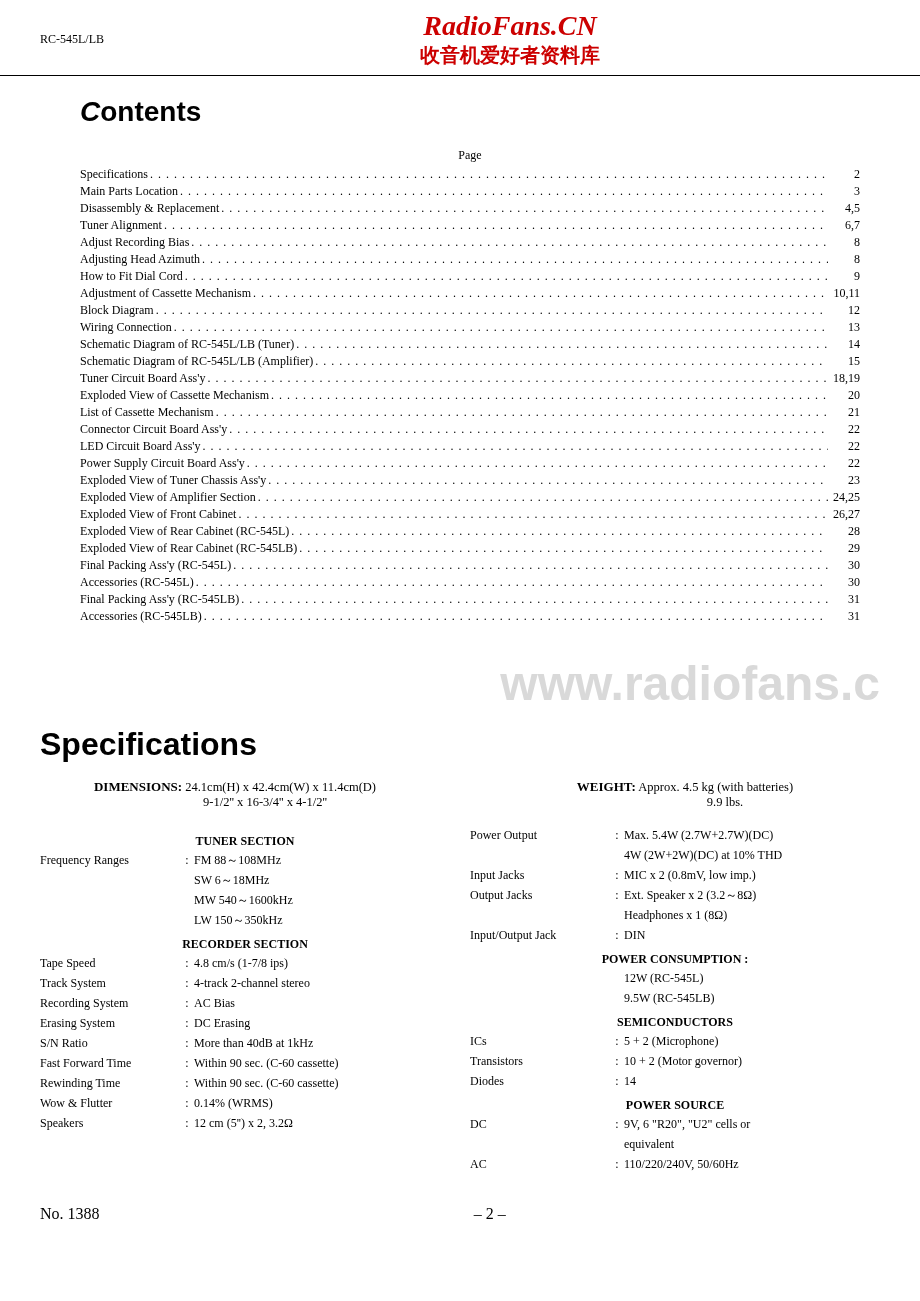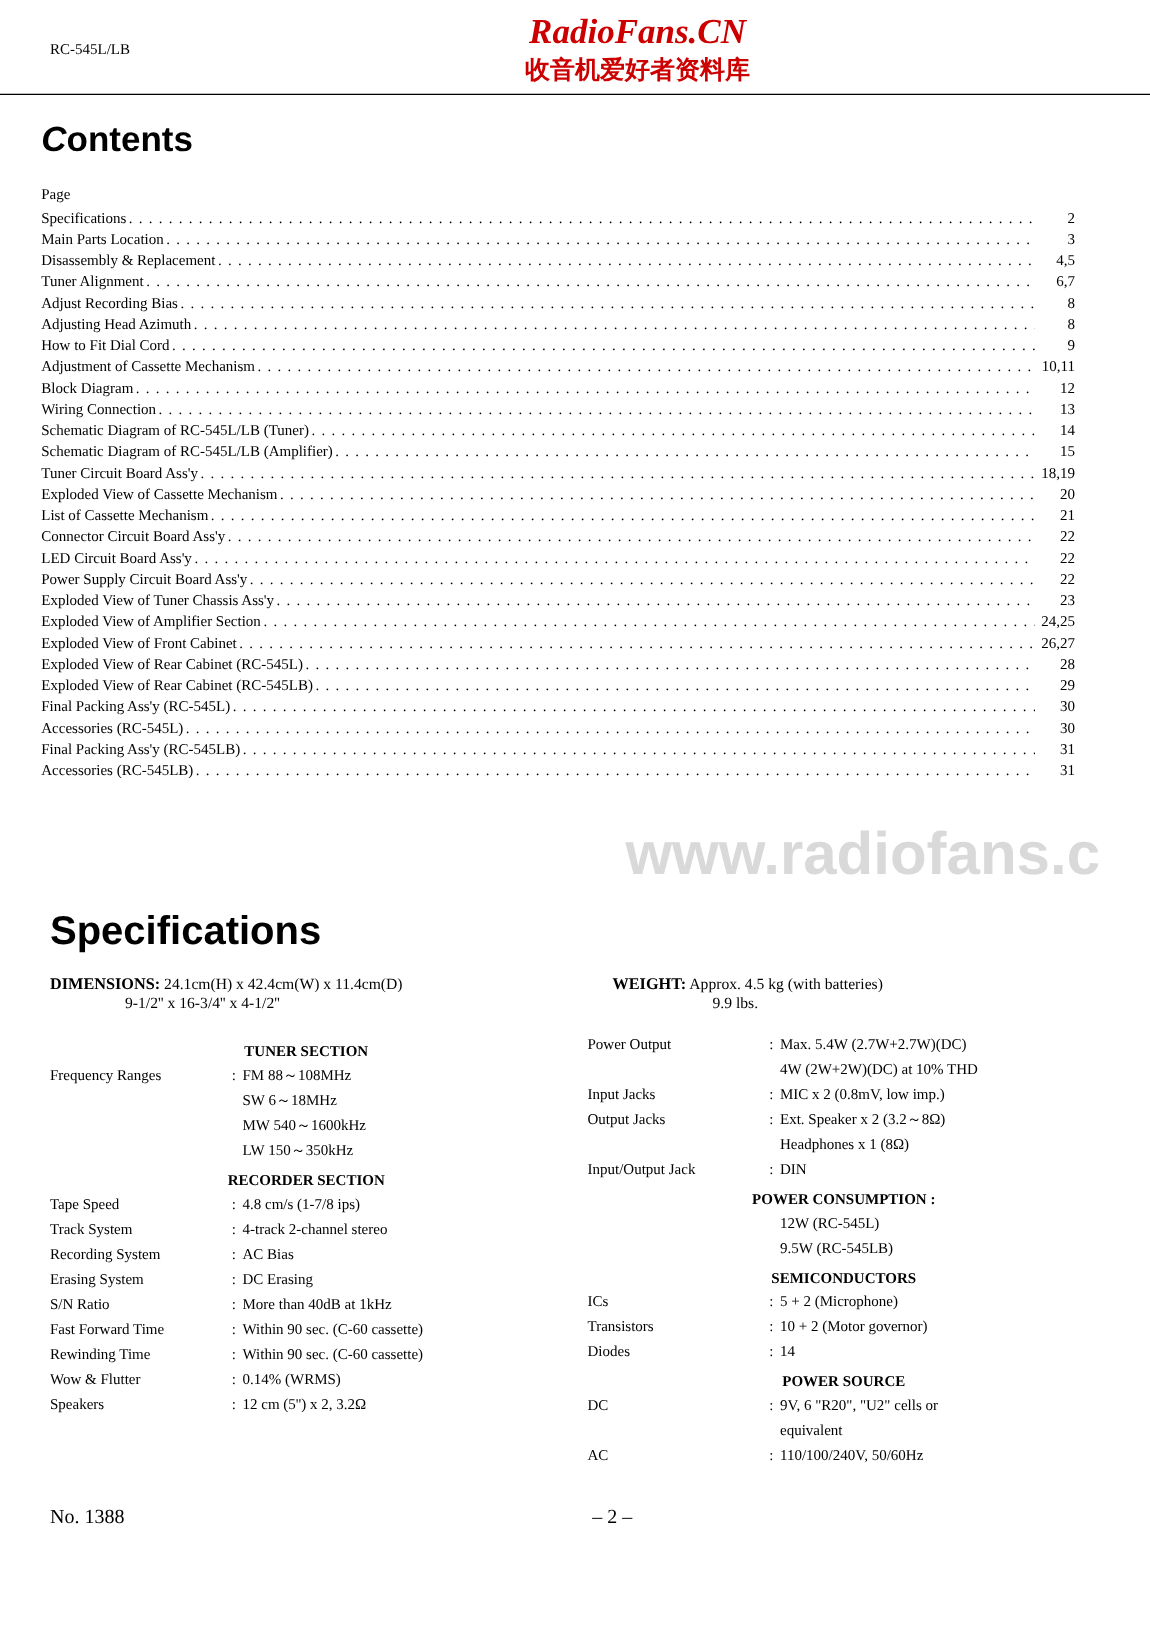--- a/index.html
+++ b/index.html
@@ -36,37 +36,37 @@
       font-family: Georgia, serif;
     }
     .chinese-text {
       font-size: 20px;
       color: #cc0000;
       font-weight: bold;
     }
 
     
     .contents-section {
-      padding: 20px 60px 20px 33px;
+      padding: 20px 60px 20px 80px;
     }
     .section-title {
       font-size: 28px;
       font-weight: bold;
       font-family: Arial, sans-serif;
       margin-bottom: 20px;
     }
     .section-title .c-letter {
       font-style: italic;
     }
 
     .toc-table {
       width: 100%;
     }
     .toc-header {
-      text-align: left;
+      text-align: center;
       font-size: 12px;
       padding-bottom: 4px;
       padding-right: 0;
     }
     .toc-row {
       display: flex;
       align-items: baseline;
       margin-bottom: 2px;
       font-size: 12px;
     }
@@ -116,20 +116,21 @@
     }
 
     .dimensions-line {
       display: flex;
       gap: 60px;
       margin-bottom: 16px;
       font-size: 12.5px;
     }
     .dim-left, .dim-right {
       flex: 1;
+      text-align: center;
     }
     .dim-label {
       font-weight: bold;
       font-size: 13px;
     }
     .dim-value {
       display: inline;
     }
     .dim-sub {
       margin-left: 60px;
@@ -492,21 +493,21 @@
           <span class="spec-value">9V, 6 "R20", "U2" cells or</span>
         </div>
         <div class="spec-row">
           <span class="spec-name"></span>
           <span class="spec-colon"></span>
           <span class="spec-value">equivalent</span>
         </div>
         <div class="spec-row">
           <span class="spec-name">AC</span>
           <span class="spec-colon">:</span>
-          <span class="spec-value">110/100/240V, 50/60Hz</span>
+          <span class="spec-value">110/220/240V, 50/60Hz</span>
         </div>
       </div>
   </div>
 </div>
 
 <div class="footer-line">
   <span>No. 1388</span>
   <span>– 2 –</span>
   <span></span>
 </div>

